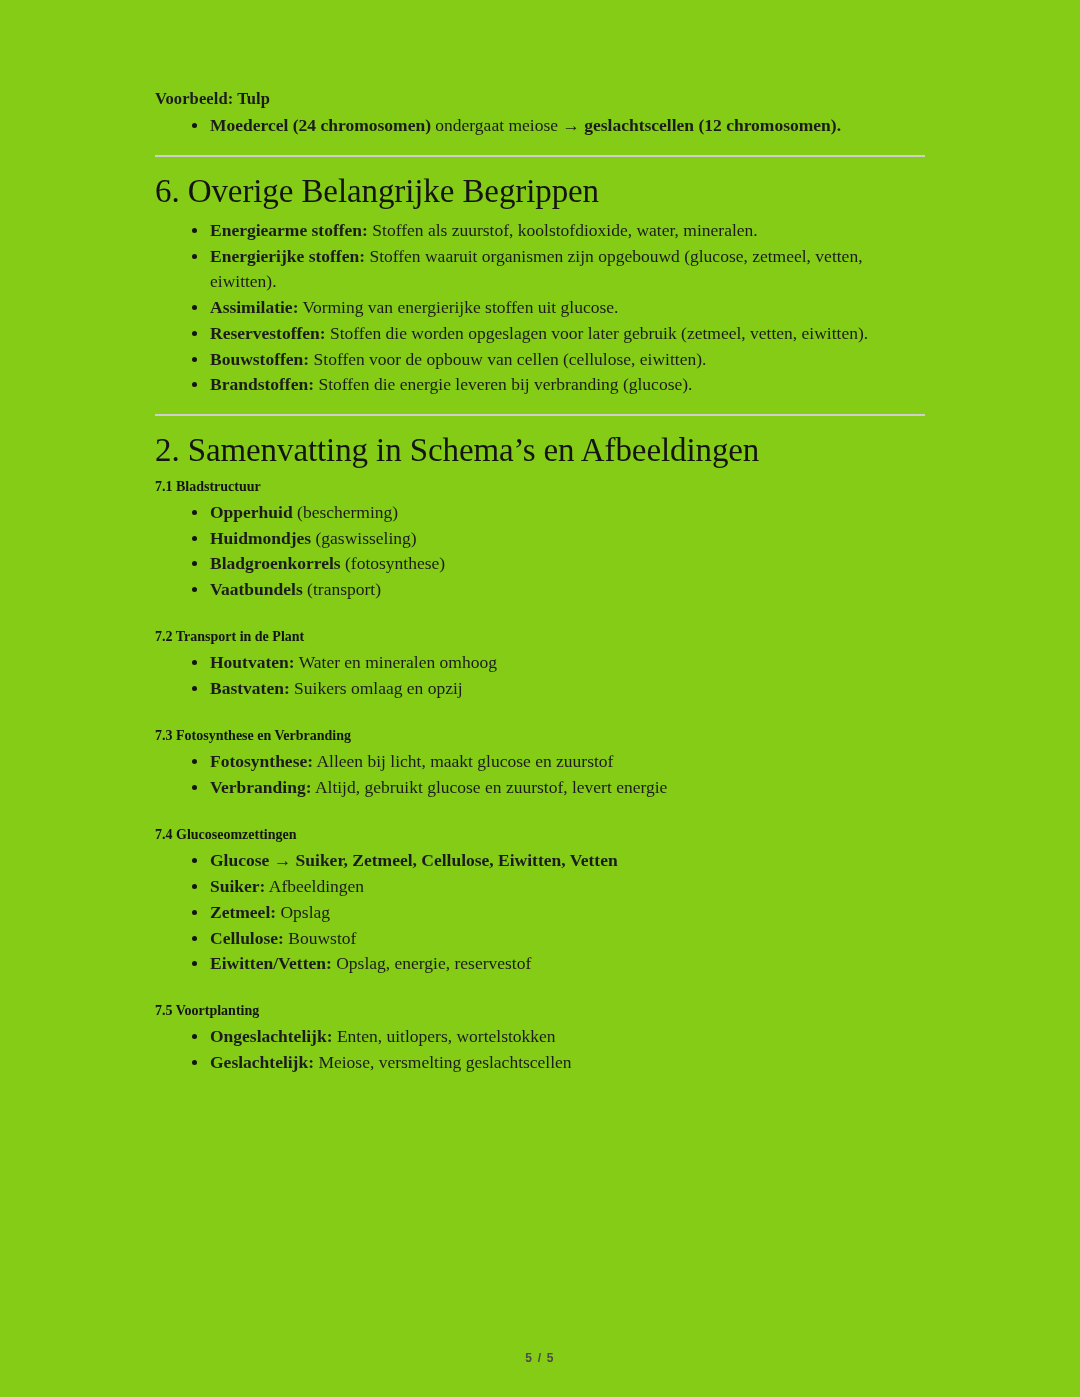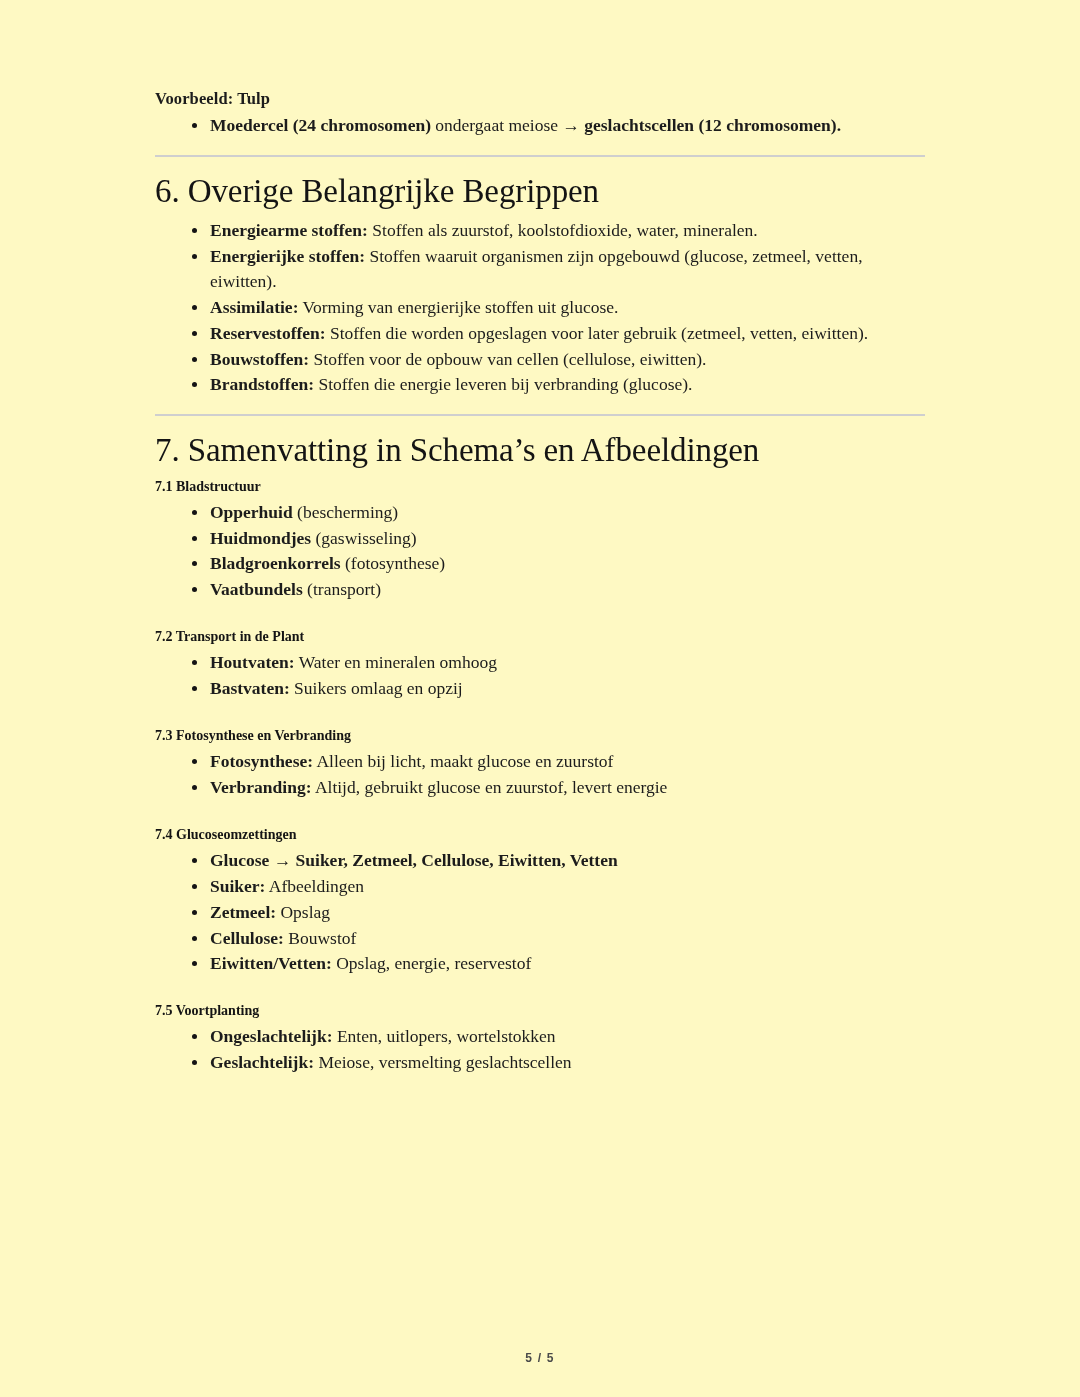--- a/index.html
+++ b/index.html
@@ -14,21 +14,21 @@
     font-family: "Liberation Serif", "DejaVu Serif", serif;
     color: #1c1c1c;
     -webkit-font-smoothing: antialiased;
     position: relative;
     overflow: hidden;
   }
 
   .page {
     position: absolute;
     inset: 0;
-    background: #fef9c3;
+    background: #84cc16;
     padding: 12px;
   }
 
   .content {
     position: absolute;
     left: 155px;
     top: 88px;
     width: 775px;
   }
 
@@ -143,21 +143,21 @@
       <li><b class="term">Energiearme stoffen:</b><span> Stoffen als zuurstof, koolstofdioxide, water, mineralen.</span></li>
       <li><b class="term">Energierijke stoffen:</b><span> Stoffen waaruit organismen zijn opgebouwd (glucose, zetmeel, vetten, eiwitten).</span></li>
       <li><b class="term">Assimilatie:</b><span> Vorming van energierijke stoffen uit glucose.</span></li>
       <li><b class="term">Reservestoffen:</b><span> Stoffen die worden opgeslagen voor later gebruik (zetmeel, vetten, eiwitten).</span></li>
       <li><b class="term">Bouwstoffen:</b><span> Stoffen voor de opbouw van cellen (cellulose, eiwitten).</span></li>
       <li><b class="term">Brandstoffen:</b><span> Stoffen die energie leveren bij verbranding (glucose).</span></li>
     </ul>
 
     <hr class="rule">
 
-    <h2 class="section-heading">7. Samenvatting in Schema’s en Afbeeldingen</h2>
+    <h2 class="section-heading">2. Samenvatting in Schema’s en Afbeeldingen</h2>
 
     <div class="subsection">
       <h3 class="sub-heading">7.1 Bladstructuur</h3>
       <ul class="bullets">
         <li><b class="term">Opperhuid</b><span> (bescherming)</span></li>
         <li><b class="term">Huidmondjes</b><span> (gaswisseling)</span></li>
         <li><b class="term">Bladgroenkorrels</b><span> (fotosynthese)</span></li>
         <li><b class="term">Vaatbundels</b><span> (transport)</span></li>
       </ul>
     </div>

